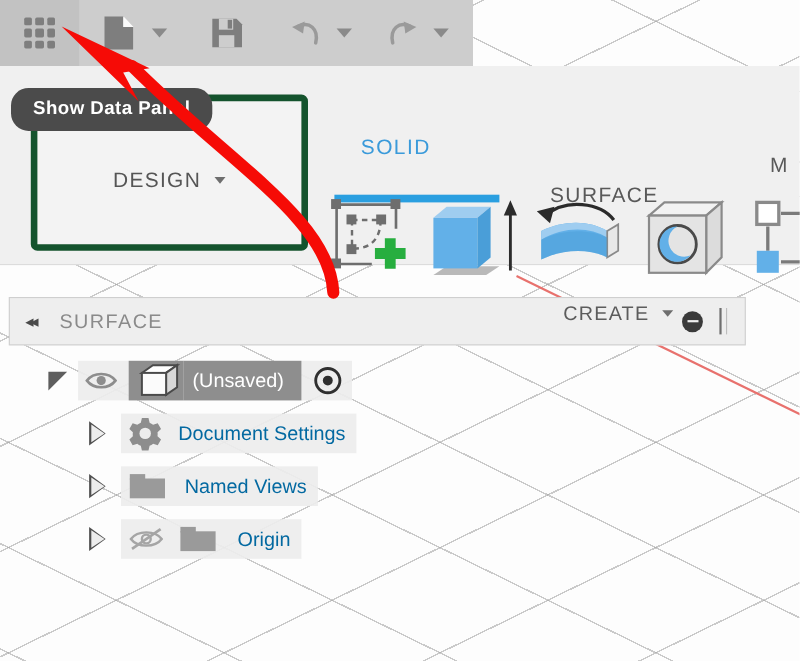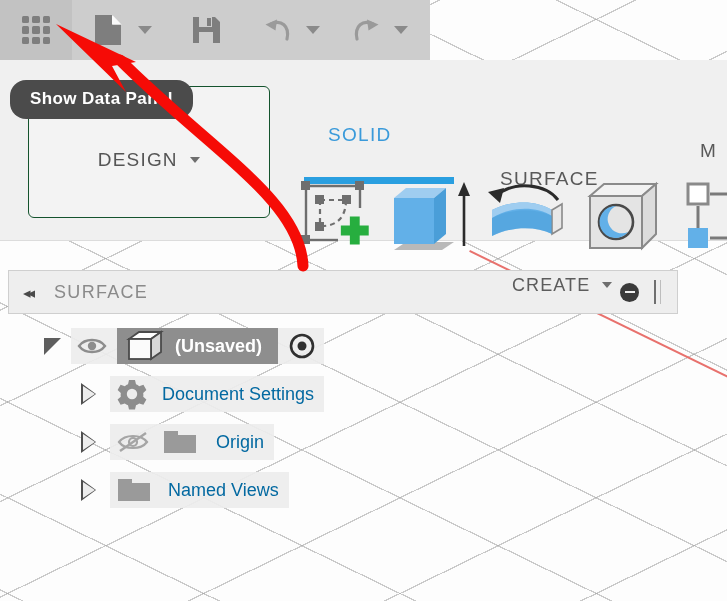--- a/index.html
+++ b/index.html
@@ -95,21 +95,21 @@
     width: 727px; height: 180px;
     background: #f0f0f0;
     z-index: 15;
     border-bottom: 1px solid #dcdcdc;
   }
   #design-panel {
     position: absolute;
     left: 28px; top: 26px;
     width: 240px; height: 130px;
     background: #f3f3f3;
-    border: 1px solid #14532d;
+    border: 6px solid #14532d;
     border-radius: 6px;
   }
   #design-label {
     position: absolute;
     left: 0; right: 0; top: 62px;
     text-align: center;
     font-size: 19px;
     letter-spacing: 1.2px;
     color: #555;
   }
@@ -462,21 +462,21 @@
   <span id="browser-minimize">
       <span></span>
     </span>
   <span id="browser-resize"></span>
 </div>
 
 <div id="tree">
 
   <div class="tree-row">
     <span class="twisty-open"></span>
-    <span class="tree-chip" style="padding-right:0;font-weight:bold;">
+    <span class="tree-chip" style="padding-right:0;">
       <span style="display:flex;align-items:center;padding:0 10px 0 6px;">
         <svg width="30" height="20" viewBox="0 0 30 20">
           <path d="M2 10 C8 2, 22 2, 28 10 C22 18, 8 18, 2 10 Z" fill="none" stroke="#8d8d8d" stroke-width="2.4"></path>
           <circle cx="15" cy="10" r="4.2" fill="#8d8d8d"></circle>
         </svg>
       </span>
       <span class="sel-block">
         <svg width="42" height="34" viewBox="0 0 42 34">
           <polygon points="4,10 26,10 36,3 14,3" fill="#ffffff" stroke="#4a4a4a" stroke-width="1.8"></polygon>
           <polygon points="26,10 36,3 36,23 26,30" fill="#d8d8d8" stroke="#4a4a4a" stroke-width="1.8"></polygon>
@@ -498,20 +498,35 @@
       <span class="twisty-closed"></span>
     </span>
     <span class="tree-chip">
       <span style="display:flex;align-items:center;padding:0 14px 0 6px;">
         <svg width="32" height="32" viewBox="0 0 32 32">
           <path d="M13 2 h6 l1 4.3 a10.6 10.6 0 0 1 3.2 1.9 l4.2-1.4 l3 5.2 l-3.2 2.9 a10.6 10.6 0 0 1 0 3.8 l3.2 2.9 l-3 5.2 l-4.2-1.4 a10.6 10.6 0 0 1 -3.2 1.9 l-1 4.3 h-6 l-1-4.3 a10.6 10.6 0 0 1 -3.2-1.9 l-4.2 1.4 l-3-5.2 l3.2-2.9 a10.6 10.6 0 0 1 0-3.8 l-3.2-2.9 l3-5.2 l4.2 1.4 a10.6 10.6 0 0 1 3.2-1.9 z" fill="#8d8d8d"></path>
           <circle cx="16" cy="16" r="5.2" fill="#ededed"></circle>
         </svg>
       </span>
       <span class="tree-label">Document Settings</span>
+    </span>
+  </div>
+
+  <div class="tree-row">
+    <span style="width:96px;display:flex;justify-content:flex-end;padding-right:14px;">
+      <span class="twisty-closed"></span>
+    </span>
+    <span class="tree-chip">
+      <span style="display:flex;align-items:center;padding:0 16px 0 6px;">
+        <svg width="36" height="28" viewBox="0 0 36 28">
+          <rect x="2" y="3" width="14" height="5" fill="#9a9a9a"></rect>
+          <rect x="2" y="7" width="32" height="18" fill="#9a9a9a"></rect>
+        </svg>
+      </span>
+      <span class="tree-label">Named Views</span>
     </span>
   </div>
 
   <div class="tree-row">
     <span style="width:96px;display:flex;justify-content:flex-end;padding-right:14px;">
       <span class="twisty-closed"></span>
     </span>
     <span class="tree-chip">
       <span style="display:flex;align-items:center;padding:0 6px 0 6px;">
         <svg width="34" height="24" viewBox="0 0 34 24">
@@ -522,33 +537,18 @@
       </span>
       <span style="display:flex;align-items:center;padding:0 18px 0 6px;">
         <svg width="36" height="28" viewBox="0 0 36 28">
           <rect x="2" y="3" width="14" height="5" fill="#9a9a9a"></rect>
           <rect x="2" y="7" width="32" height="18" fill="#9a9a9a"></rect>
         </svg>
       </span>
       <span class="tree-label">Origin</span>
     </span>
   </div>
-
-  <div class="tree-row">
-    <span style="width:96px;display:flex;justify-content:flex-end;padding-right:14px;">
-      <span class="twisty-closed"></span>
-    </span>
-    <span class="tree-chip">
-      <span style="display:flex;align-items:center;padding:0 16px 0 6px;">
-        <svg width="36" height="28" viewBox="0 0 36 28">
-          <rect x="2" y="3" width="14" height="5" fill="#9a9a9a"></rect>
-          <rect x="2" y="7" width="32" height="18" fill="#9a9a9a"></rect>
-        </svg>
-      </span>
-      <span class="tree-label">Named Views</span>
-    </span>
-  </div>
 </div>
 
 <svg id="annotation">
   <path d="M303 266 C300 200, 210 150, 120 60" fill="none" stroke="#f60b06" stroke-width="11" stroke-linecap="round"></path>
   <path d="M56 24 L136 62 L112 66 L126 92 Z" fill="#f60b06"></path>
 </svg>
 
 </body></html>

